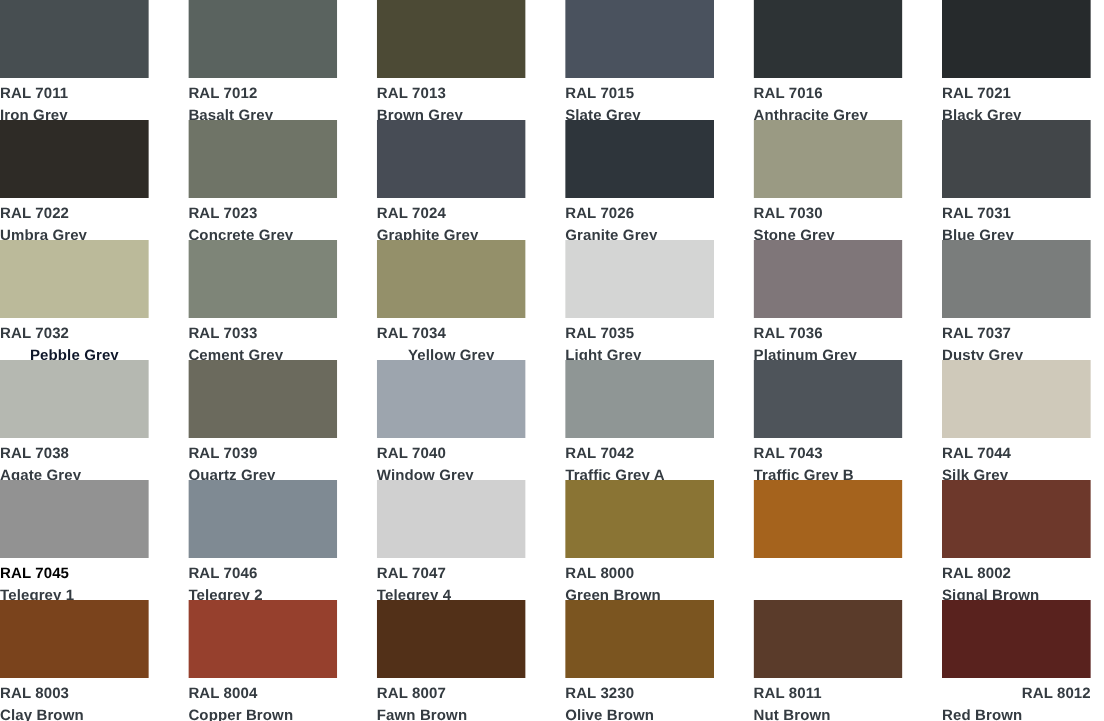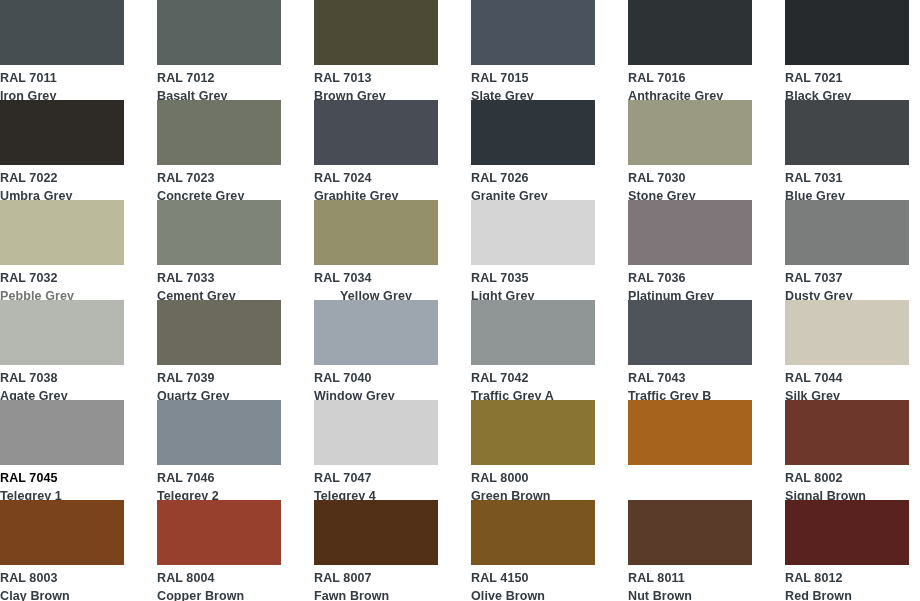--- a/index.html
+++ b/index.html
@@ -151,21 +151,21 @@
         <div class="swatch-chip" style="background: rgb(66, 70, 73);"></div>
         <div class="swatch-labels">
           <span class="swatch-code" style="color: rgb(52, 59, 65);">RAL 7031</span>
           <span class="swatch-name" style="color: rgb(52, 59, 65);">Blue Grey</span>
         </div>
       </div>
       <div class="swatch-cell">
         <div class="swatch-chip" style="background: rgb(187, 186, 154);"></div>
         <div class="swatch-labels">
           <span class="swatch-code" style="color: rgb(52, 59, 65);">RAL 7032</span>
-          <span class="swatch-name" style="color: #737373;">Pebble Grey</span>
+          <span class="swatch-name" style="color: #0f172a; text-align: center;">Pebble Grey</span>
         </div>
       </div>
       <div class="swatch-cell">
         <div class="swatch-chip" style="background: rgb(126, 133, 120);"></div>
         <div class="swatch-labels">
           <span class="swatch-code" style="color: rgb(52, 59, 65);">RAL 7033</span>
           <span class="swatch-name" style="color: rgb(52, 59, 65);">Cement Grey</span>
         </div>
       </div>
       <div class="swatch-cell">
@@ -293,32 +293,32 @@
       <div class="swatch-cell">
         <div class="swatch-chip" style="background: rgb(82, 48, 24);"></div>
         <div class="swatch-labels">
           <span class="swatch-code" style="color: rgb(52, 59, 65);">RAL 8007</span>
           <span class="swatch-name" style="color: rgb(52, 59, 65);">Fawn Brown</span>
         </div>
       </div>
       <div class="swatch-cell">
         <div class="swatch-chip" style="background: rgb(123, 85, 32);"></div>
         <div class="swatch-labels">
-          <span class="swatch-code" style="color: rgb(52, 59, 65);">RAL 4150</span>
+          <span class="swatch-code" style="color: rgb(52, 59, 65);">RAL 3230</span>
           <span class="swatch-name" style="color: rgb(52, 59, 65);">Olive Brown</span>
         </div>
       </div>
       <div class="swatch-cell">
         <div class="swatch-chip" style="background: rgb(90, 59, 42);"></div>
         <div class="swatch-labels">
           <span class="swatch-code" style="color: rgb(52, 59, 65);">RAL 8011</span>
           <span class="swatch-name" style="color: rgb(52, 59, 65);">Nut Brown</span>
         </div>
       </div>
       <div class="swatch-cell">
         <div class="swatch-chip" style="background: rgb(89, 34, 30);"></div>
         <div class="swatch-labels">
-          <span class="swatch-code" style="color: rgb(52, 59, 65);">RAL 8012</span>
+          <span class="swatch-code" style="color: rgb(52, 59, 65); text-align: right;">RAL 8012</span>
           <span class="swatch-name" style="color: rgb(52, 59, 65);">Red Brown</span>
         </div>
       </div>
     </div>
 </div>
 
 </body></html>

